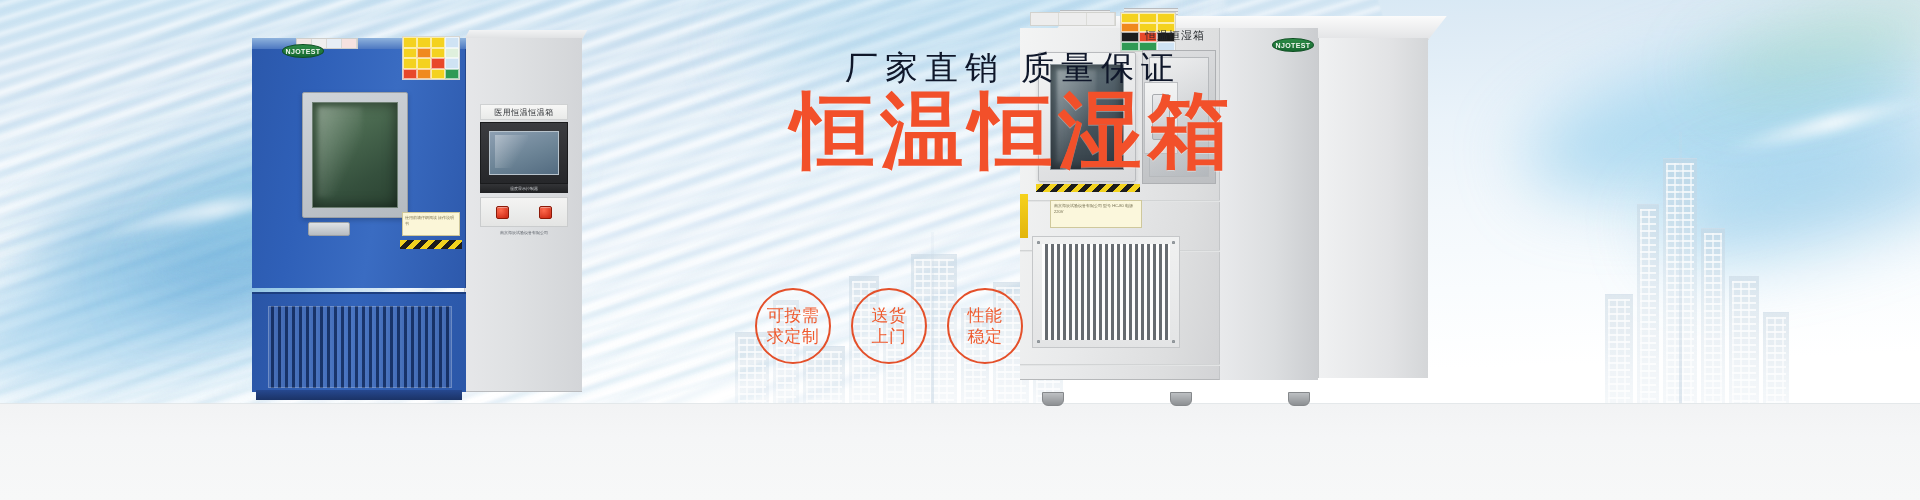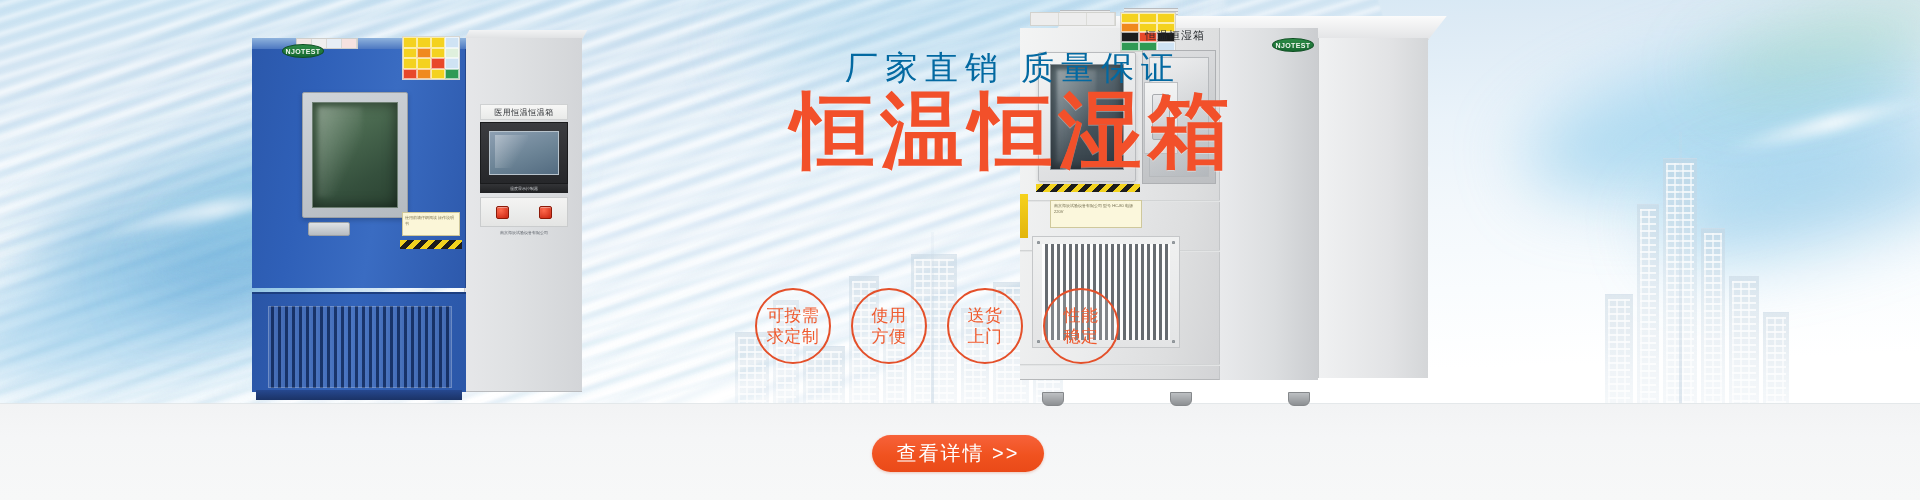--- a/index.html
+++ b/index.html
@@ -134,21 +134,21 @@
   .copy {
     position: absolute;
     left: 700px; top: 46px;
     width: 620px;
     text-align: center;
     z-index: 40;
   }
   .eyebrow {
     font-size: 33px;
     letter-spacing: 7px;
-    color: #0369a1;
+    color: #0f172a;
     font-weight: 400;
     white-space: nowrap;
     padding-left: 6px;
   }
   .headline {
     margin-top: -2px;
     font-size: 83px;
     line-height: 1.02;
     font-weight: 900;
     letter-spacing: 6px;
@@ -684,28 +684,23 @@
     <div class="eyebrow">厂家直销  质量保证</div>
     <div class="headline">恒温恒湿箱</div>
   </div>
 
   <div class="badges">
     <div class="badge">
       <span>可按需</span>
       <span>求定制</span>
     </div>
     <div class="badge">
-      <span>使用</span>
-      <span>方便</span>
-    </div>
-    <div class="badge">
       <span>送货</span>
       <span>上门</span>
     </div>
     <div class="badge">
       <span>性能</span>
       <span>稳定</span>
     </div>
   </div>
 
-  <button class="cta">查看详情 &gt;&gt;</button>
 
 </div>
 
 </body></html>

